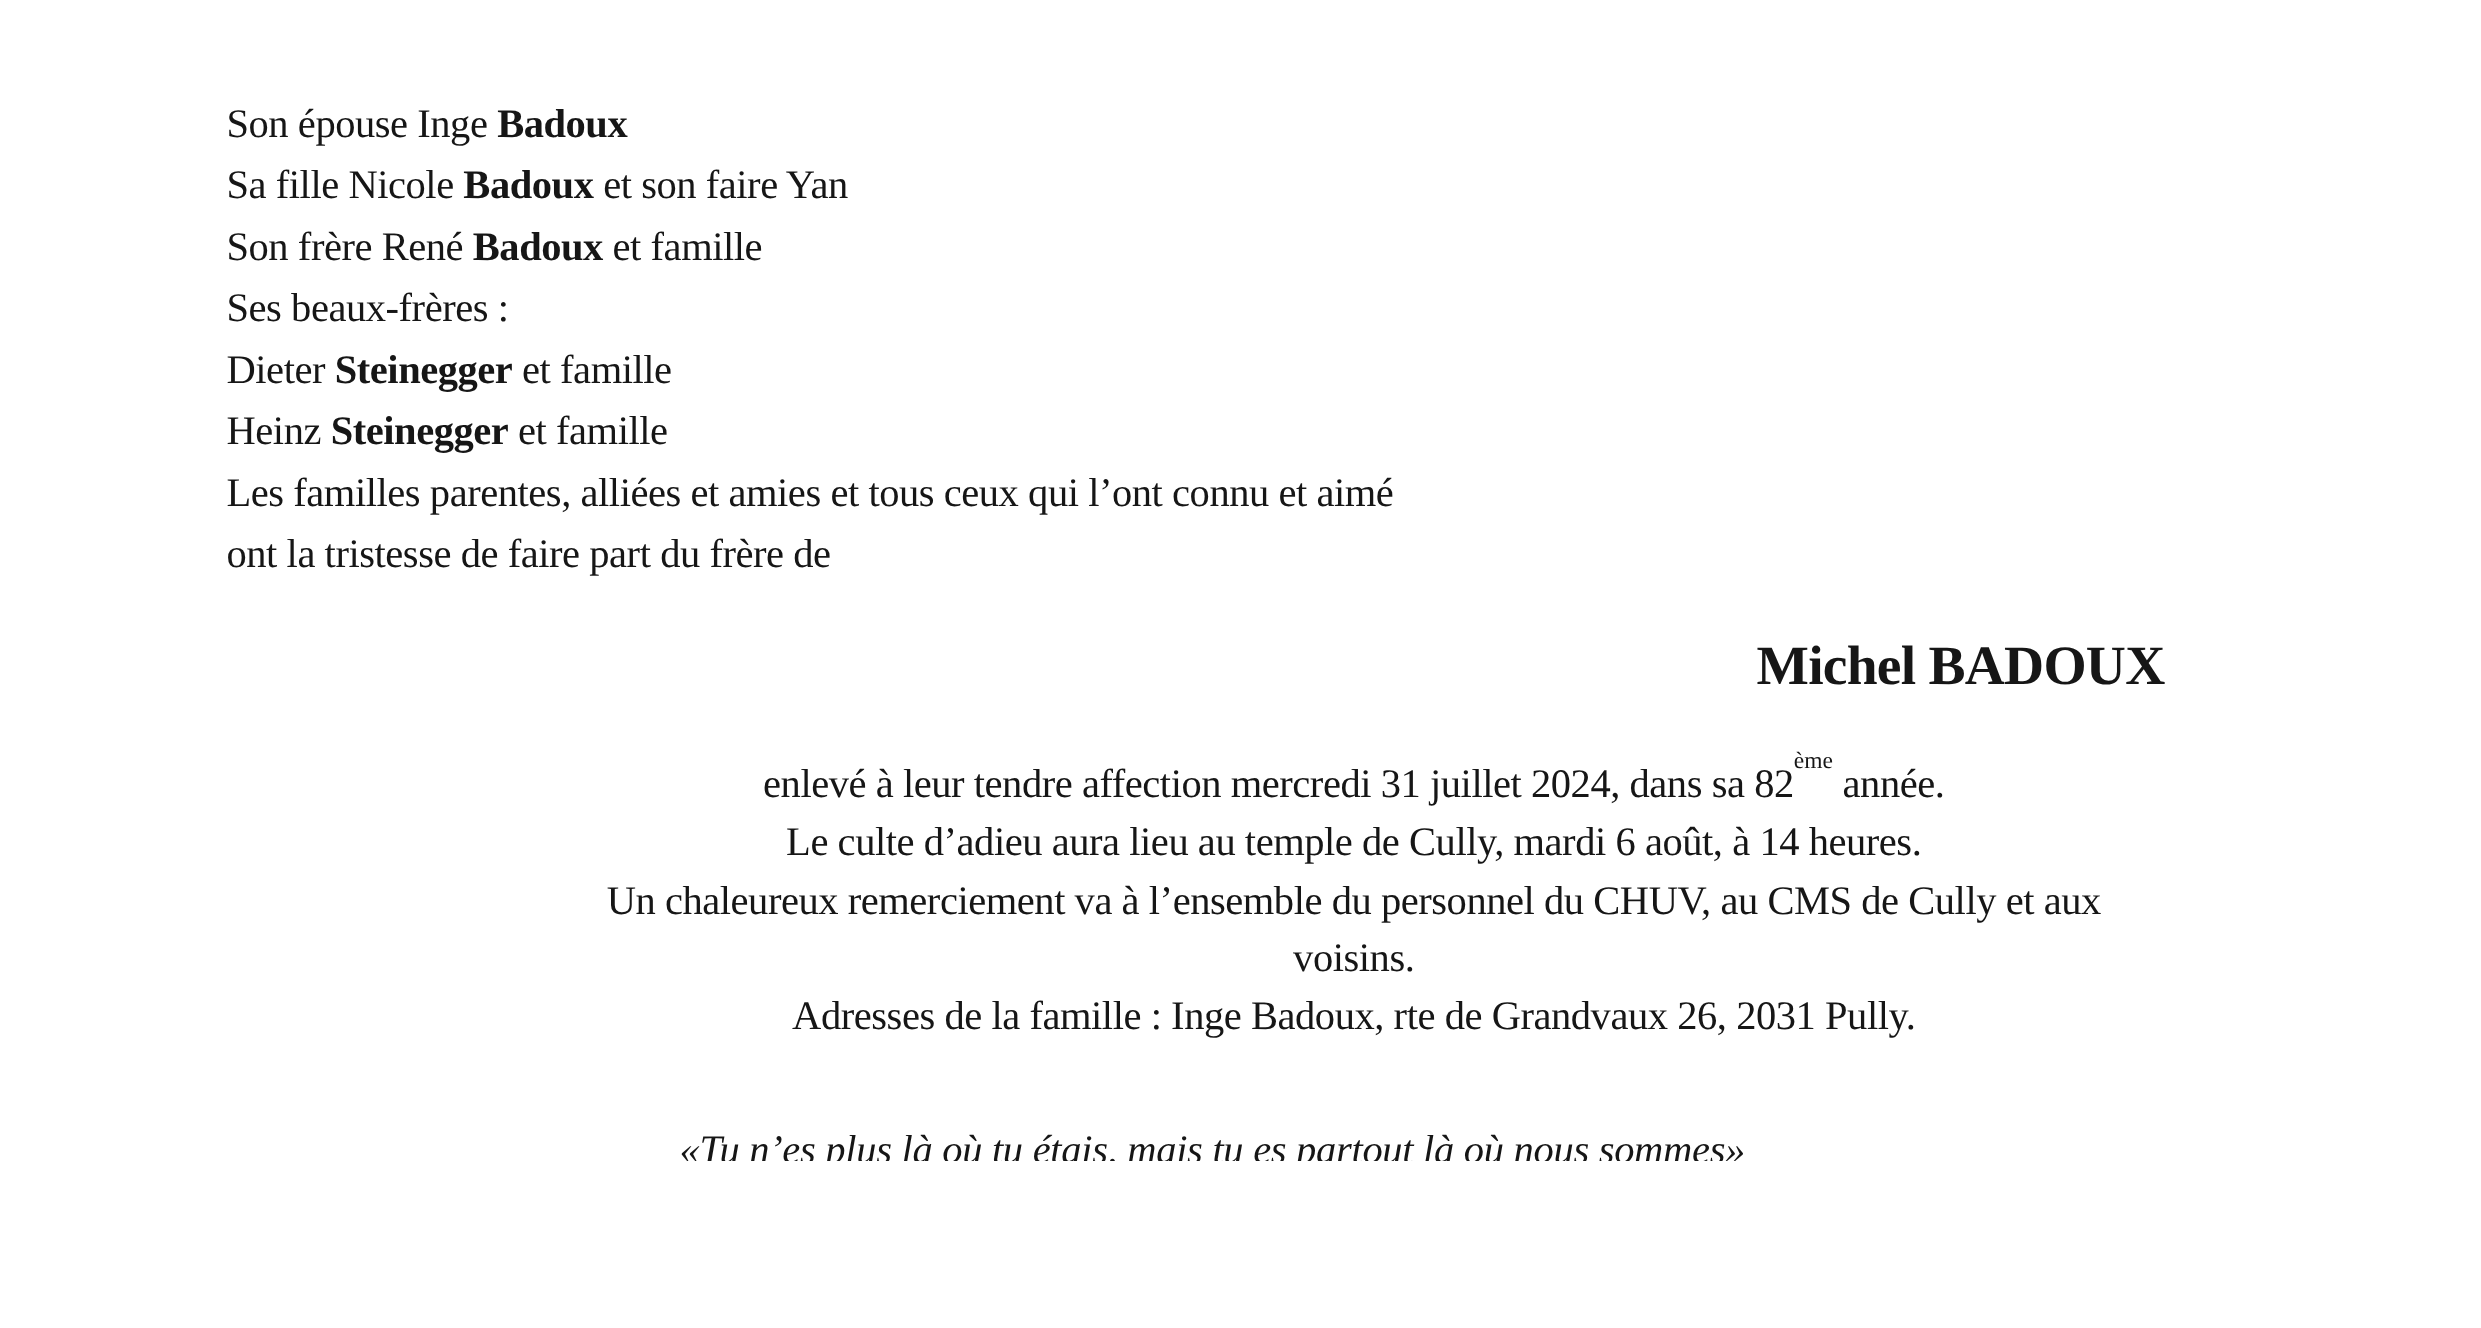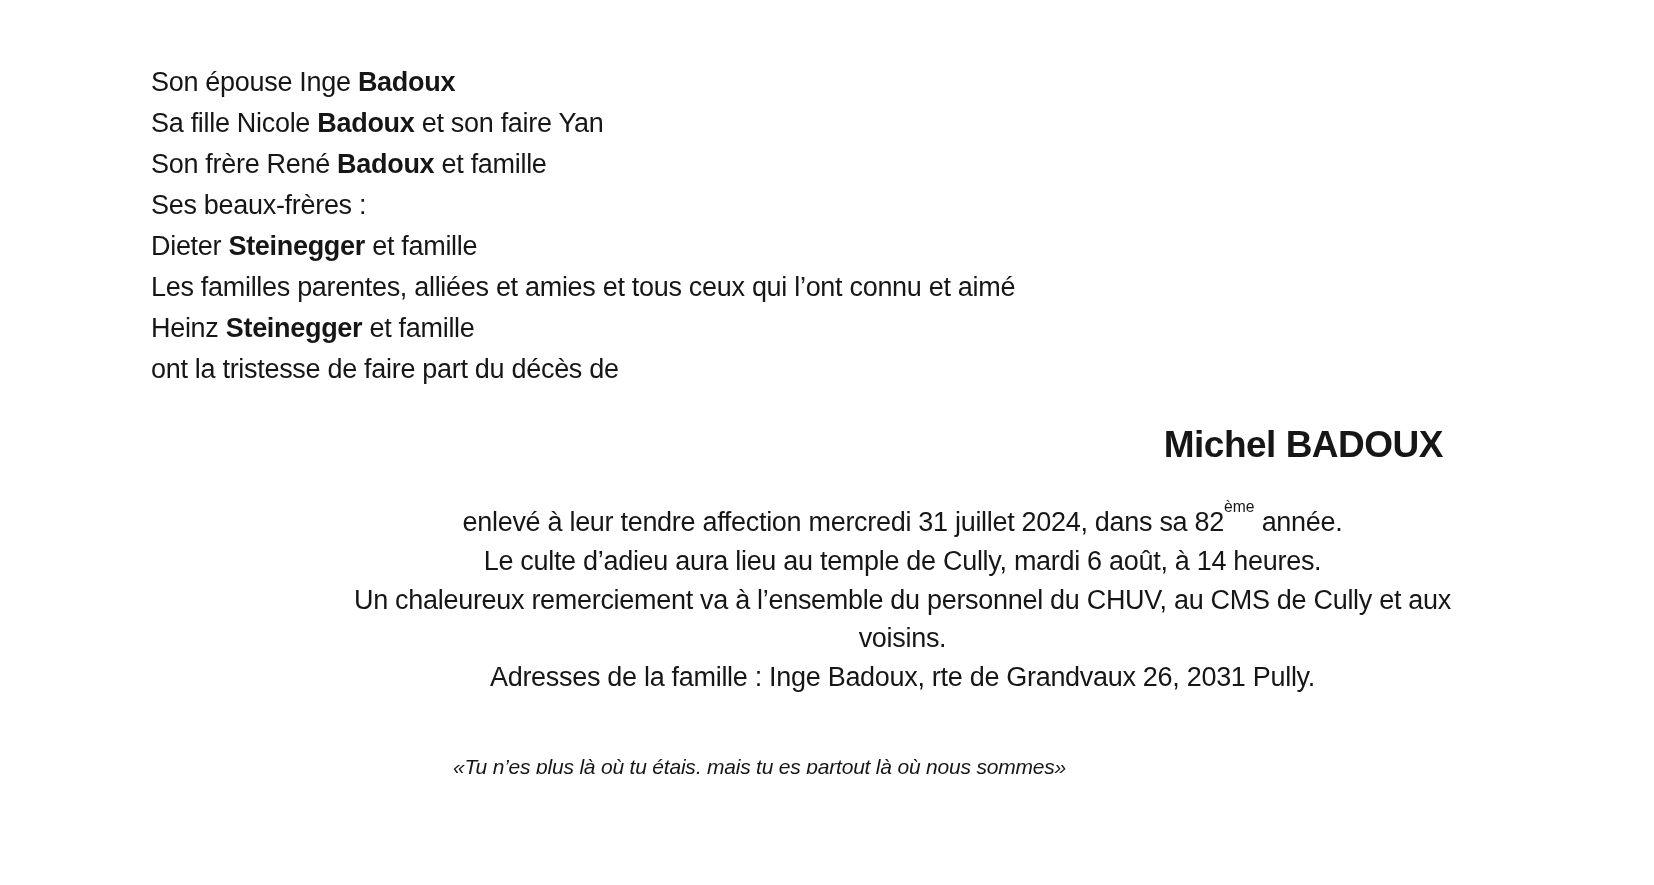--- a/index.html
+++ b/index.html
@@ -7,21 +7,21 @@
     margin: 0;
     padding: 0;
     background: #ffffff;
   }
   .page {
     position: relative;
     width: 1654px;
     height: 774px;
     background: #ffffff;
     overflow: hidden;
-    font-family: Liberation Sans, sans-serif;
+    font-family: Liberation Serif, serif;
     color: #161616;
   }
   .content {
     padding: 62px 0 0 151px;
   }
   .line {
     font-size: 27px;
     line-height: 41px;
     letter-spacing: -0.3px;
     white-space: nowrap;
@@ -52,42 +52,42 @@
     text-align: right;
     letter-spacing: -0.5px;
     white-space: nowrap;
   }
   .details-block {
     margin-top: 35px;
     text-align: center;
   }
   .quote {
     margin: 50px 0 0 302px;
-    font-size: 21px;
+    font-size: 27px;
     line-height: 39px;
     font-style: italic;
     letter-spacing: -0.2px;
     white-space: nowrap;
   }
 </style>
 </head>
 <body>
 
 <div class="page" style="background: rgb(255, 255, 255); color: rgb(22, 22, 22);">
   <main class="content">
 
     <section class="family-block">
         <div class="line"><span>Son épouse Inge </span><b>Badoux</b></div>
         <div class="line"><span>Sa fille Nicole </span><b>Badoux</b><span> et son faire Yan</span></div>
         <div class="line"><span>Son frère René </span><b>Badoux</b><span> et famille</span></div>
         <div class="line"><span>Ses beaux-frères :</span></div>
         <div class="line"><span>Dieter </span><b>Steinegger</b><span> et famille</span></div>
+        <div class="line"><span>Heinz </span><b>Steinegger</b><span> et famille</span></div>
         <div class="line"><span>Les familles parentes, alliées et amies et tous ceux qui l’ont connu et aimé</span></div>
-        <div class="line"><span>Heinz </span><b>Steinegger</b><span> et famille</span></div>
-        <div class="line"><span>ont la tristesse de faire part du décès de</span></div>
+        <div class="line"><span>ont la tristesse de faire part du frère de</span></div>
       </section>
 
     <h1 class="deceased-title">Michel BADOUX</h1>
 
     <section class="details-block">
         <div class="line"><span>enlevé à leur tendre affection mercredi 31 juillet 2024, dans sa 82</span><sup>ème</sup><span> année.</span></div>
         <div class="line"><span>Le culte d’adieu aura lieu au temple de Cully, mardi 6 août, à 14 heures.</span></div>
         <div class="line"><span>Un chaleureux remerciement va à l’ensemble du personnel du CHUV, au CMS de Cully et aux</span></div>
         <div class="line"><span>voisins.</span></div>
         <div class="line"><span>Adresses de la famille : Inge Badoux, rte de Grandvaux 26, 2031 Pully.</span></div>

